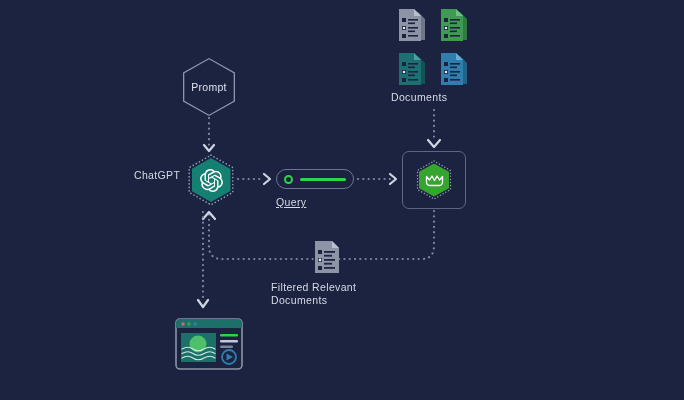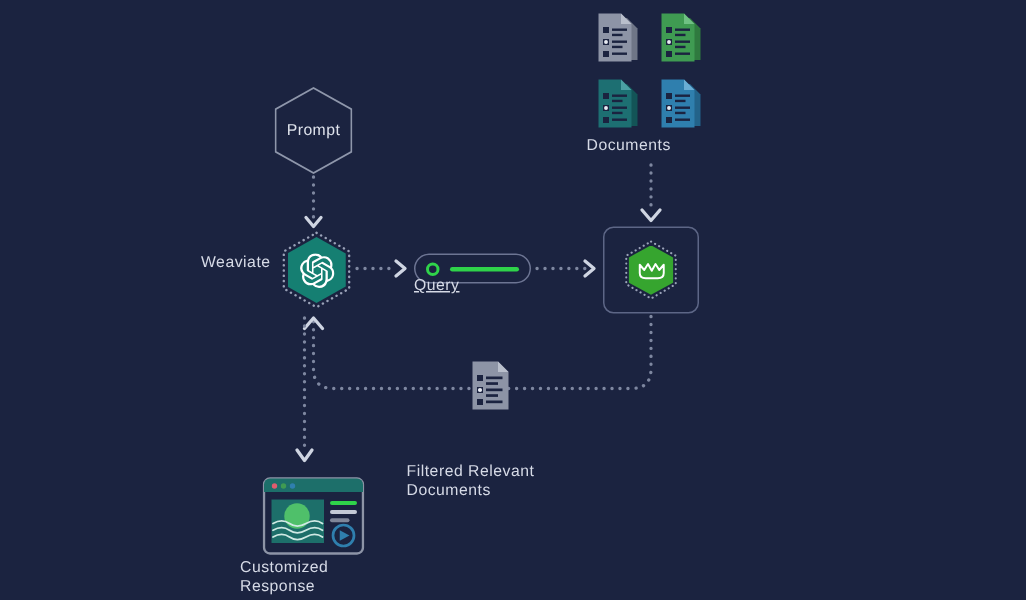--- a/index.html
+++ b/index.html
@@ -69,21 +69,21 @@
     background:#1b2340;
   }
   #query-dot {
     width:9px; height:9px; border-radius:50%;
     border:2px solid #2fd34a; background:#1b2340;
     flex:0 0 auto;
   }
   #query-bar {
     height:3px; width:46px; background:#2fd34a; border-radius:2px;
   }
-  #query-label { left:276px; top:184px; width:78px;text-decoration:underline; }
+  #query-label { left:276px; top:196px; width:78px;text-decoration:underline; }
 
   
   #weaviate-node { left:402px; top:151px; width:64px; height:58px; }
   #weaviate-card {
     width:100%; height:100%;
     border:1.3px solid #5d6party; border:1.3px solid #5d6686;
     border-radius:7px; background:#1b2340;
     display:flex; align-items:center; justify-content:center;
   }
   #weaviate-hex { position:relative; width:36px; height:40px; }
@@ -100,21 +100,21 @@
   .docgrid { position:relative; width:76px; height:80px; }
   .doc { position:absolute; width:34px; height:36px; }
   #doc-0 { left:0px;  top:0px;  }
   #doc-1 { left:42px; top:0px;  }
   #doc-2 { left:0px;  top:44px; }
   #doc-3 { left:42px; top:44px; }
   #documents-label { left:391px; top:91px; width:86px; }
 
   
   #filtered-node { left:313px; top:240px; width:28px; height:34px; }
-  #filtered-label { left:271px; top:281px; width:112px;margin-top:27px; }
+  #filtered-label { left:271px; top:281px; width:112px; }
 
   
   #response-node { left:175px; top:318px; width:68px; height:52px; }
   #response-label { left:160px; top:372px; width:98px; }
 
   
   #wires { position:absolute; left:0; top:0; width:684px; height:400px; pointer-events:none; }
 </style>
 </head>
 <body>
@@ -162,21 +162,21 @@
     </g>
   </svg>
 
   <div class="node" id="prompt-node">
     <div class="hex-outline"></div>
     <div class="hex-inner">
       <span>Prompt</span>
     </div>
   </div>
 
-  <div class="lbl lbl-left" id="chatgpt-label">Weaviate</div>
+  <div class="lbl lbl-left" id="chatgpt-label">ChatGPT</div>
   <div class="node" id="chatgpt-node">
     <svg class="dotted-hex" viewBox="0 0 46 52" xmlns="http://www.w3.org/2000/svg">
       <polygon points="23,1.2 44.8,13.6 44.8,38.4 23,50.8 1.2,38.4 1.2,13.6" fill="none" stroke="#9aa2b8" stroke-width="1.6" stroke-dasharray="0.1 3.4" stroke-linecap="round"></polygon>
     </svg>
     <div class="hex-fill">
       <svg width="23" height="23" viewBox="0 0 24 24">
         <path fill="#ffffff" d="M22.28 9.82a5.98 5.98 0 0 0-.52-4.91 6.05 6.05 0 0 0-6.5-2.9A6 6 0 0 0 4.98 4.18a5.98 5.98 0 0 0-4 2.9 6.05 6.05 0 0 0 .75 7.1 5.98 5.98 0 0 0 .51 4.91 6.05 6.05 0 0 0 6.51 2.9A5.98 5.98 0 0 0 13.26 24a6.06 6.06 0 0 0 5.77-4.21 5.99 5.99 0 0 0 4-2.9 6.06 6.06 0 0 0-.75-7.07Zm-9.02 12.6a4.48 4.48 0 0 1-2.88-1.04l.14-.08 4.78-2.76a.79.79 0 0 0 .39-.68v-6.74l2.02 1.17a.07.07 0 0 1 .04.06v5.58a4.5 4.5 0 0 1-4.5 4.49ZM3.6 18.3a4.47 4.47 0 0 1-.54-3.01l.14.09 4.78 2.76a.77.77 0 0 0 .78 0l5.84-3.37v2.33a.08.08 0 0 1-.03.07l-4.84 2.79a4.5 4.5 0 0 1-6.13-1.65ZM2.34 7.9a4.49 4.49 0 0 1 2.35-1.97V11.6a.77.77 0 0 0 .38.67l5.82 3.36L8.87 16.8a.07.07 0 0 1-.07 0l-4.83-2.79a4.5 4.5 0 0 1-1.64-6.13Zm16.6 3.86L13.1 8.38 15.12 7.2a.07.07 0 0 1 .07 0l4.83 2.79a4.49 4.49 0 0 1-.68 8.1v-5.67a.78.78 0 0 0-.39-.67Zm2.01-3.02-.14-.09-4.77-2.78a.78.78 0 0 0-.79 0L9.41 9.24V6.91a.07.07 0 0 1 .03-.07l4.83-2.79a4.49 4.49 0 0 1 6.68 4.65ZM8.31 12.86 6.29 11.7a.07.07 0 0 1-.04-.06V6.07a4.49 4.49 0 0 1 7.37-3.45l-.14.08L8.7 5.46a.79.79 0 0 0-.39.68v6.72Zm1.1-2.36 2.6-1.5 2.61 1.5v3l-2.6 1.5-2.61-1.5v-3Z"></path>
       </svg>
     </div>
   </div>
@@ -313,16 +313,14 @@
         <path d="M7,35.5 q6,-3.5 11,0 t11,0 t11,0"></path>
         <path d="M7,40 q6,-3.5 11,0 t11,0 t11,0"></path>
       </g>
       <rect x="45" y="16" width="18" height="2.6" rx="1.3" fill="#2fd34a"></rect>
       <rect x="45" y="22" width="18" height="2.6" rx="1.3" fill="#c3c9d6"></rect>
       <rect x="45" y="27.5" width="13" height="2.6" rx="1.3" fill="#7f8699"></rect>
       <circle cx="54" cy="39" r="7" fill="none" stroke="#2f7fae" stroke-width="1.8"></circle>
       <path d="M51.5,35.5 L58,39 L51.5,42.5 z" fill="#2f7fae"></path>
     </svg>
   </div>
-  <div class="lbl" id="response-label">Customized
-Response</div>
 
 </div>
 
 </body></html>

